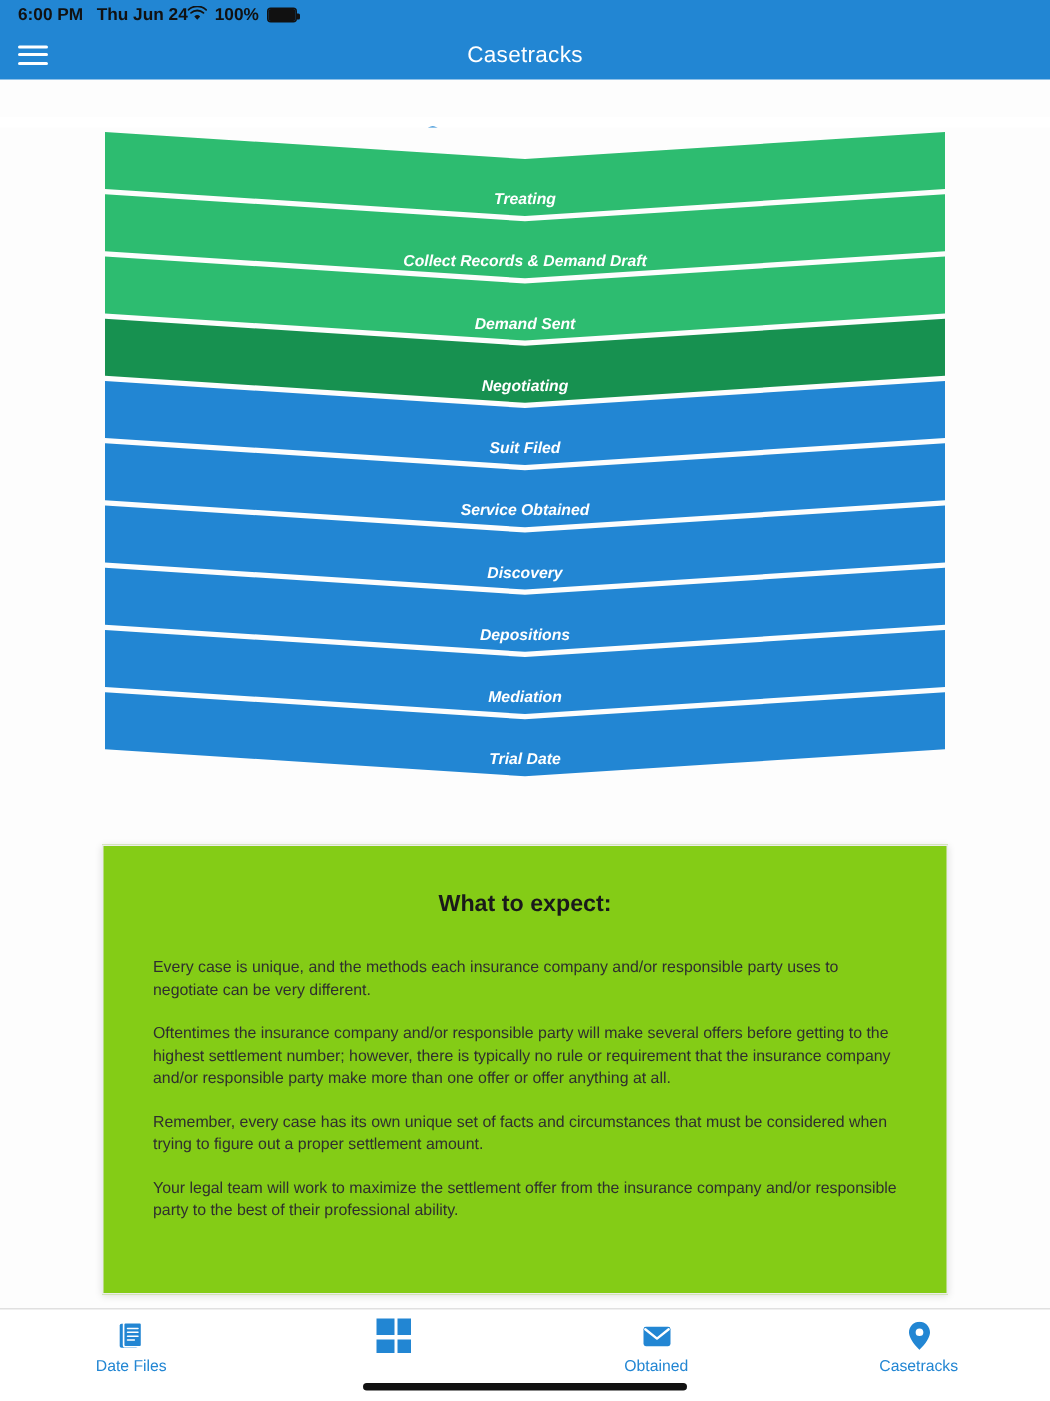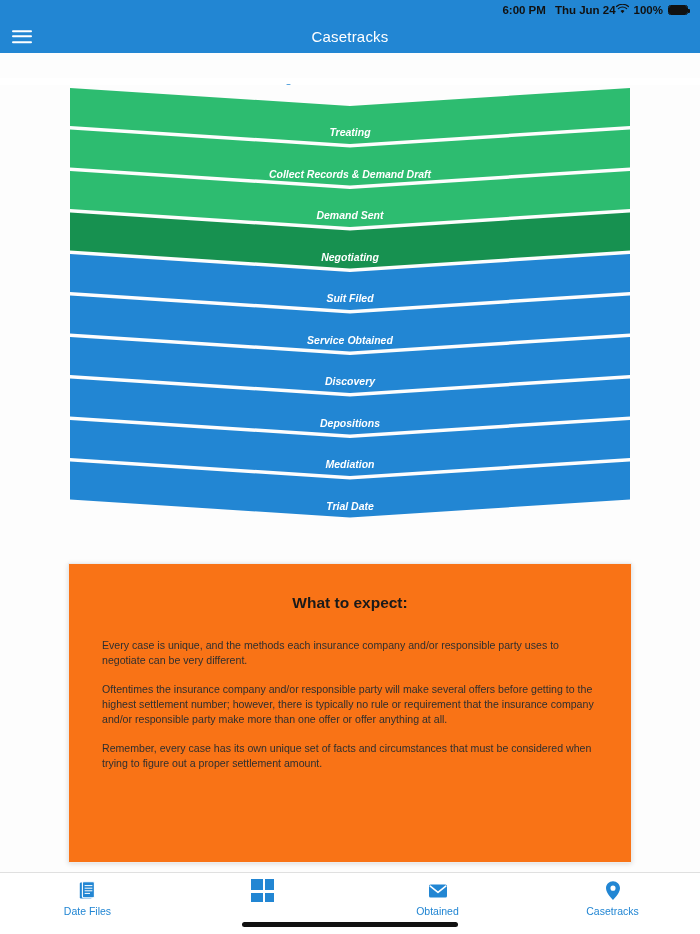--- a/index.html
+++ b/index.html
@@ -7,21 +7,21 @@
     width: 700px; height: 934px;
     font-family: "Liberation Sans", sans-serif;
     background: #ffffff;
     overflow: hidden;
   }
   #app { position: relative; width: 700px; height: 934px; background: #fdfdfd; }
 
   
   .statusbar {
     height: 20px; background: #2286d3; color: #111;
-    display: flex; align-items: center; justify-content: flex-end;
+    display: flex; align-items: center; justify-content: flex-start;
     padding: 0 12px; font-size: 11.5px; font-weight: 600;
   }
   .sb-left { display: flex; align-items: center; gap: 9px; }
   .sb-right { display: flex; align-items: center; gap: 5px; }
   .battery {
     width: 20px; height: 10px; border: 1.3px solid #111; border-radius: 2.5px;
     position: relative; background: #111; background-clip: content-box; padding: 0;
   }
   .battery::after {
     content: ""; position: absolute; right: -3.2px; top: 2.7px;
@@ -55,21 +55,21 @@
   .funnel-wrap { width: 700px; height: 435px; font-style: italic; }
   .funnel-wrap svg { display: block; }
   .funnel-label {
     fill: #ffffff; font-family: "Liberation Sans", sans-serif;
     font-size: 10.5px; font-weight: 700; text-anchor: middle;
   }
 
   
   .card {
     position: absolute; left: 68px; top: 478px; width: 564px; height: 300px;
-    background: #f97316; border: 1px solid #ececec;
+    background: #84cc16; border: 1px solid #ececec;
     box-shadow: 0 1px 5px rgba(0,0,0,.13); overflow: hidden;
   }
   .card-title {
     text-align: center; font-size: 15.5px; font-weight: 700; color: #1a1a1a;
     margin-top: 30px; margin-bottom: 26px;
   }
   .card-body { padding: 0 33px; }
   .card-body p {
     font-size: 10.6px; line-height: 1.45; color: #2f2f2f; margin-bottom: 13px;
   }
@@ -160,20 +160,21 @@
           <text x="350" y="424.5" class="funnel-label">Trial Date</text>
         </svg>
     </div>
 
     <div class="card">
       <div class="card-title">What to expect:</div>
       <div class="card-body" id="card-body">
           <p>Every case is unique, and the methods each insurance company and/or responsible party uses to negotiate can be very different.</p>
           <p>Oftentimes the insurance company and/or responsible party will make several offers before getting to the highest settlement number; however, there is typically no rule or requirement that the insurance company and/or responsible party make more than one offer or offer anything at all.</p>
           <p>Remember, every case has its own unique set of facts and circumstances that must be considered when trying to figure out a proper settlement amount.</p>
+          <p>Your legal team will work to maximize the settlement offer from the insurance company and/or responsible party to the best of their professional ability.</p>
         </div>
     </div>
 
   </div>
 
   <div class="tabbar">
 
 
     <div class="tab">
       <span class="tab-icon">

